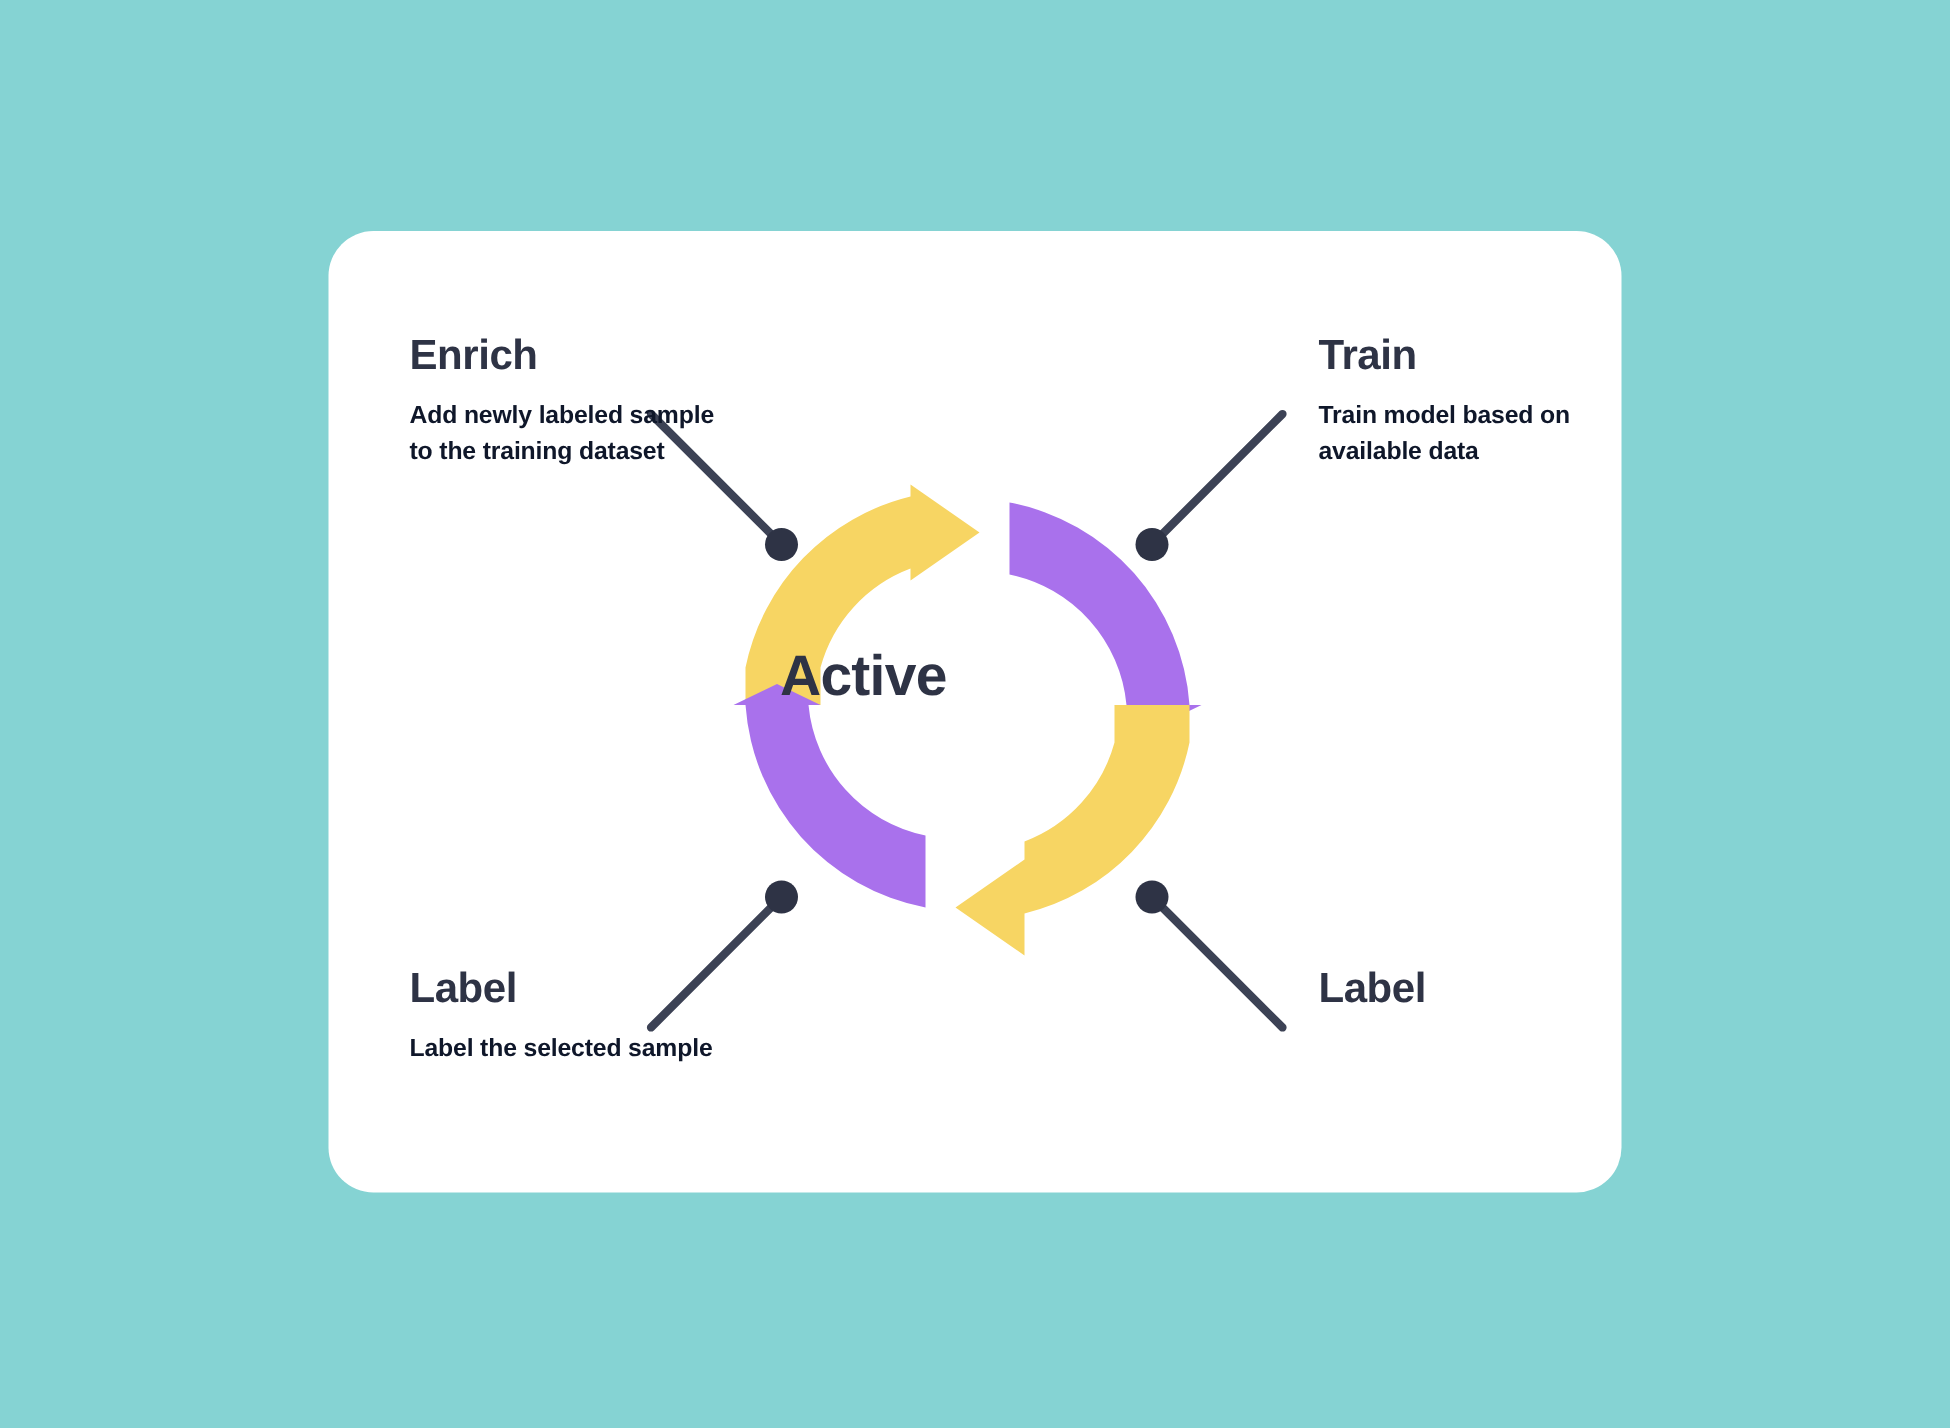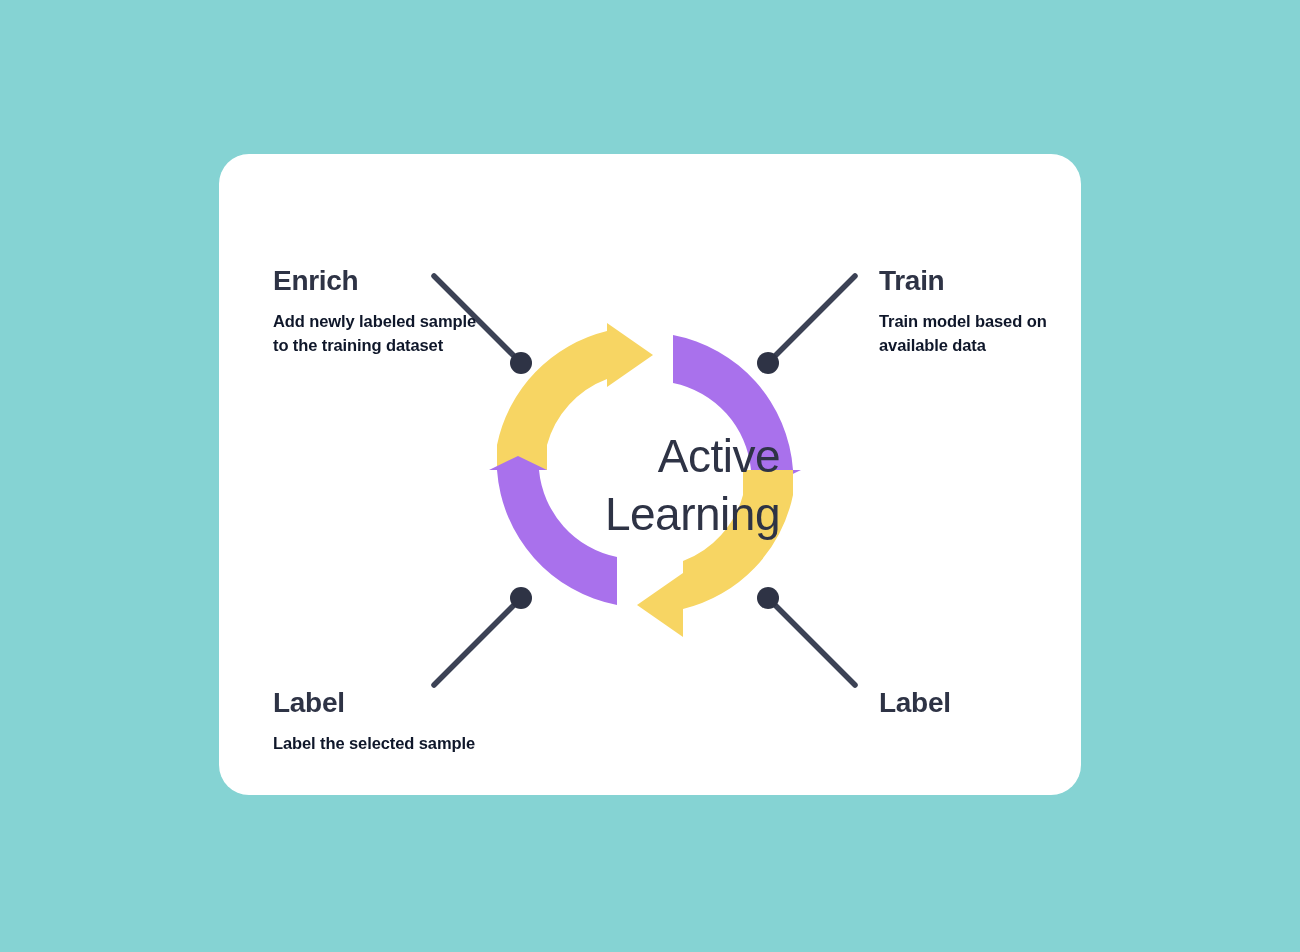--- a/index.html
+++ b/index.html
@@ -30,21 +30,20 @@
     width: 862px;
     height: 641px;
     background: #FFFFFF;
     border-radius: 30px;
   }
 
   
   .node-block {
     position: absolute;
     width: 215px;
-    margin-top: 44px;
   }
 
   .node-title {
     font-size: 28px;
     font-weight: bold;
     color: #2E3345;
     letter-spacing: -0.3px;
     line-height: 1.1;
     margin-bottom: 13px;
     white-space: nowrap;
@@ -70,23 +69,23 @@
     top: 255px;
     width: 480px;
     height: 440px;
   }
 
   #center-text {
     position: absolute;
     left: 520px;
     top: 428px;
     width: 260px;
-    text-align: right;
-    font-size: 46px;
-    font-weight: normal;
+    text-align: left;
+    font-size: 38px;
+    font-weight: bold;
     color: #2E3345;
     line-height: 1.25;
     letter-spacing: -0.5px;
     pointer-events: none;
   }
 </style>
 </head>
 <body>
 
 <div id="stage">
@@ -146,21 +145,20 @@
     <g>
       <circle cx="521" cy="363" r="11" fill="#2E3345"></circle>
       <circle cx="768" cy="363" r="11" fill="#2E3345"></circle>
       <circle cx="521" cy="598" r="11" fill="#2E3345"></circle>
       <circle cx="768" cy="598" r="11" fill="#2E3345"></circle>
     </g>
   </svg>
 
   <div id="center-text">
     <div>Active</div>
-    <div>Learning</div>
   </div>
 
   <div class="node-block" id="block-enrich">
     <div class="node-title">Enrich</div>
     <div class="node-desc">Add newly labeled sample to the training dataset</div>
   </div>
 
   <div class="node-block" id="block-train">
     <div class="node-title">Train</div>
     <div class="node-desc">Train model based on available data</div>

